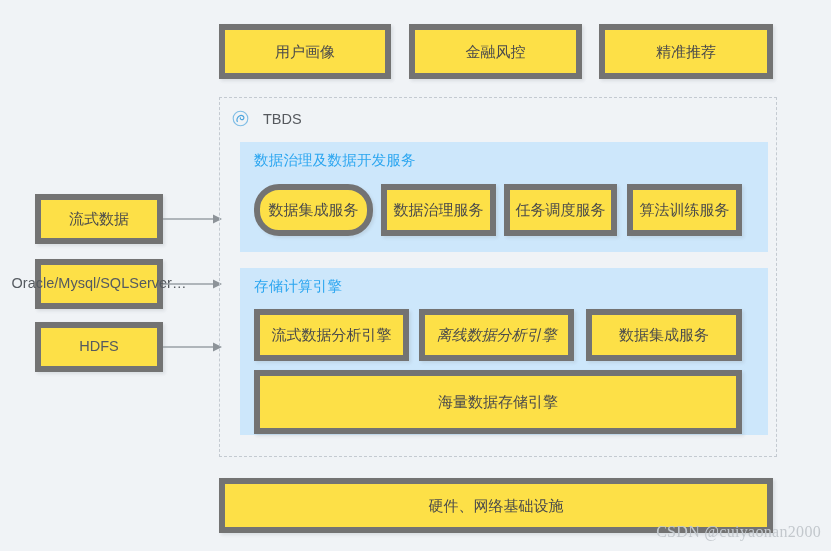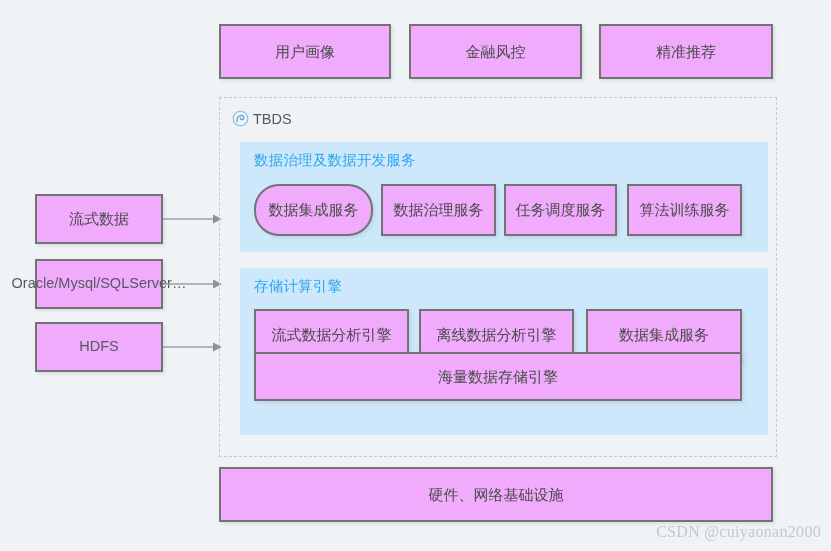--- a/index.html
+++ b/index.html
@@ -16,22 +16,22 @@
   }
   #canvas {
     position: relative;
     width: 831px;
     height: 551px;
   }
 
   
   .card {
     position: absolute;
-    background: #f0abfc;
-    border: 2px solid #737373;
+    background: #fde047;
+    border: 6px solid #737373;
     box-shadow: 2px 2px 3px rgba(140,150,160,0.22);
     box-sizing: border-box;
     display: flex;
     align-items: center;
     justify-content: center;
     text-align: center;
     font-size: 15px;
     color: #4b4b4b;
     line-height: 1.45;
   }
@@ -50,21 +50,21 @@
     border: 1px dashed #c4cad1;
     box-sizing: border-box;
     background: transparent;
   }
   #tbds-header {
     position: absolute;
     left: 232px;
     top: 110px;
     display: flex;
     align-items: flex-end;
-    gap: 4px;
+    gap: 14px;
     font-size: 14.5px;
     color: #56595e;
   }
   #tbds-icon {
     width: 17px;
     height: 17px;
     display: block;
   }
 
   
@@ -168,30 +168,30 @@
     <span>算法训练服务</span>
   </div>
 
   <div class="blue-panel" style="left:240px; top:268px; width:528px; height:167px;">
     <div class="panel-title">存储计算引擎</div>
   </div>
 
   <div class="card" style="left:254px; top:309px; width:155px; height:52px;">
     <span>流式数据分析引擎</span>
   </div>
-  <div class="card" style="left:419px; top:309px; width:155px; height:52px;">
+  <div class="card" style="left:419px; top:309px; width:155px; height:52px;font-style:italic;">
     <span>离线数据分析引擎</span>
   </div>
   <div class="card" style="left:586px; top:309px; width:156px; height:52px;">
     <span>数据集成服务</span>
   </div>
 
-  <div class="card" style="left:254px; top:352px; width:488px; height:49px;">
+  <div class="card" style="left:254px; top:370px; width:488px; height:64px;">
     <span>海量数据存储引擎</span>
   </div>
 
-  <div class="card" style="left:219px; top:467px; width:554px; height:55px;">
+  <div class="card" style="left:219px; top:478px; width:554px; height:55px;">
     <span>硬件、网络基础设施</span>
   </div>
 
   <div id="watermark">CSDN @cuiyaonan2000</div>
 
 </div>
 
 </body></html>

